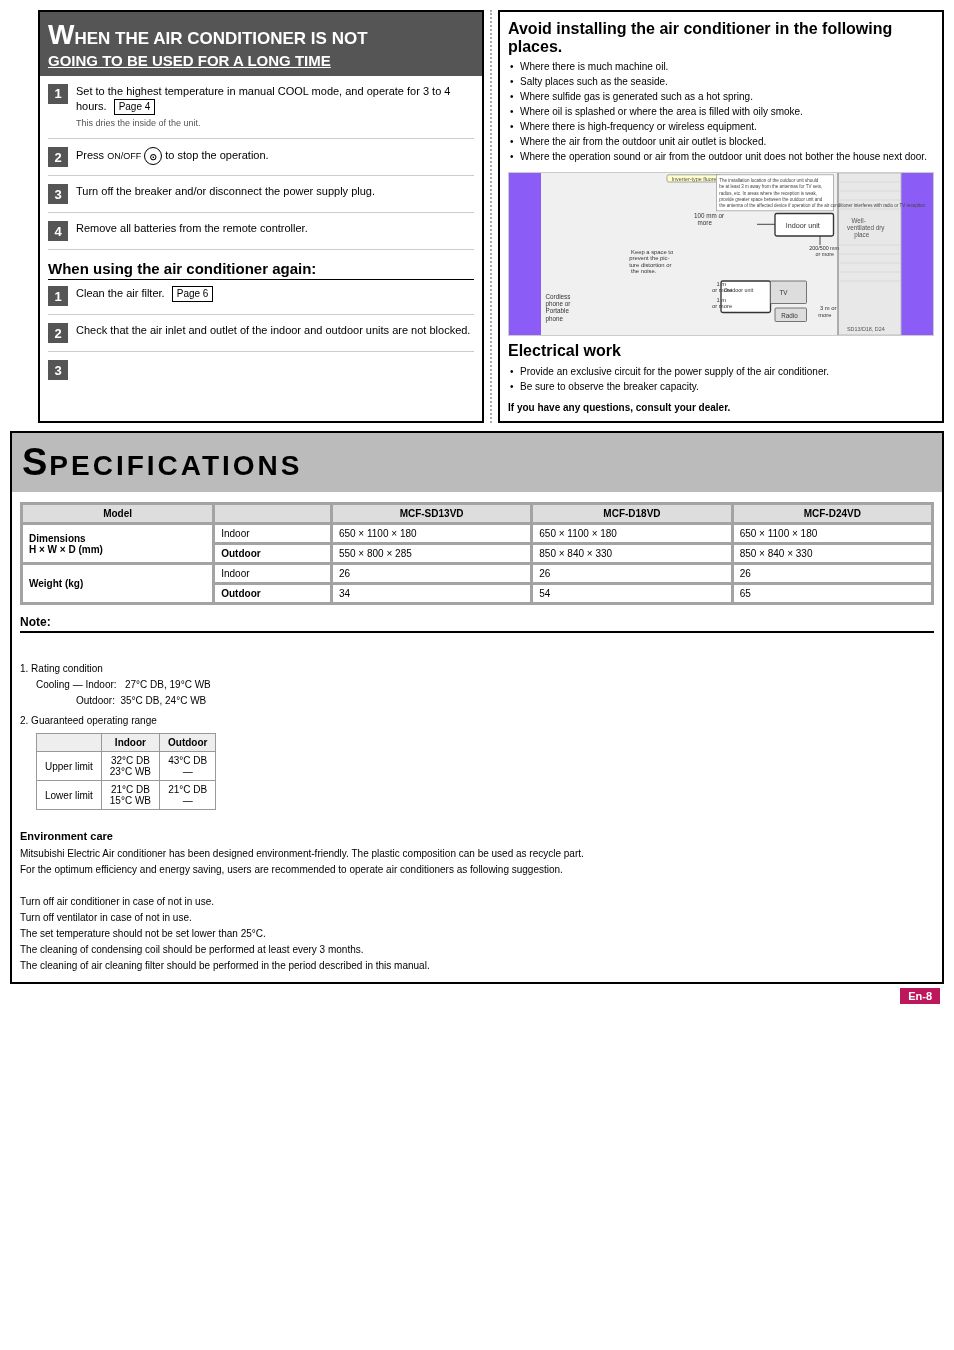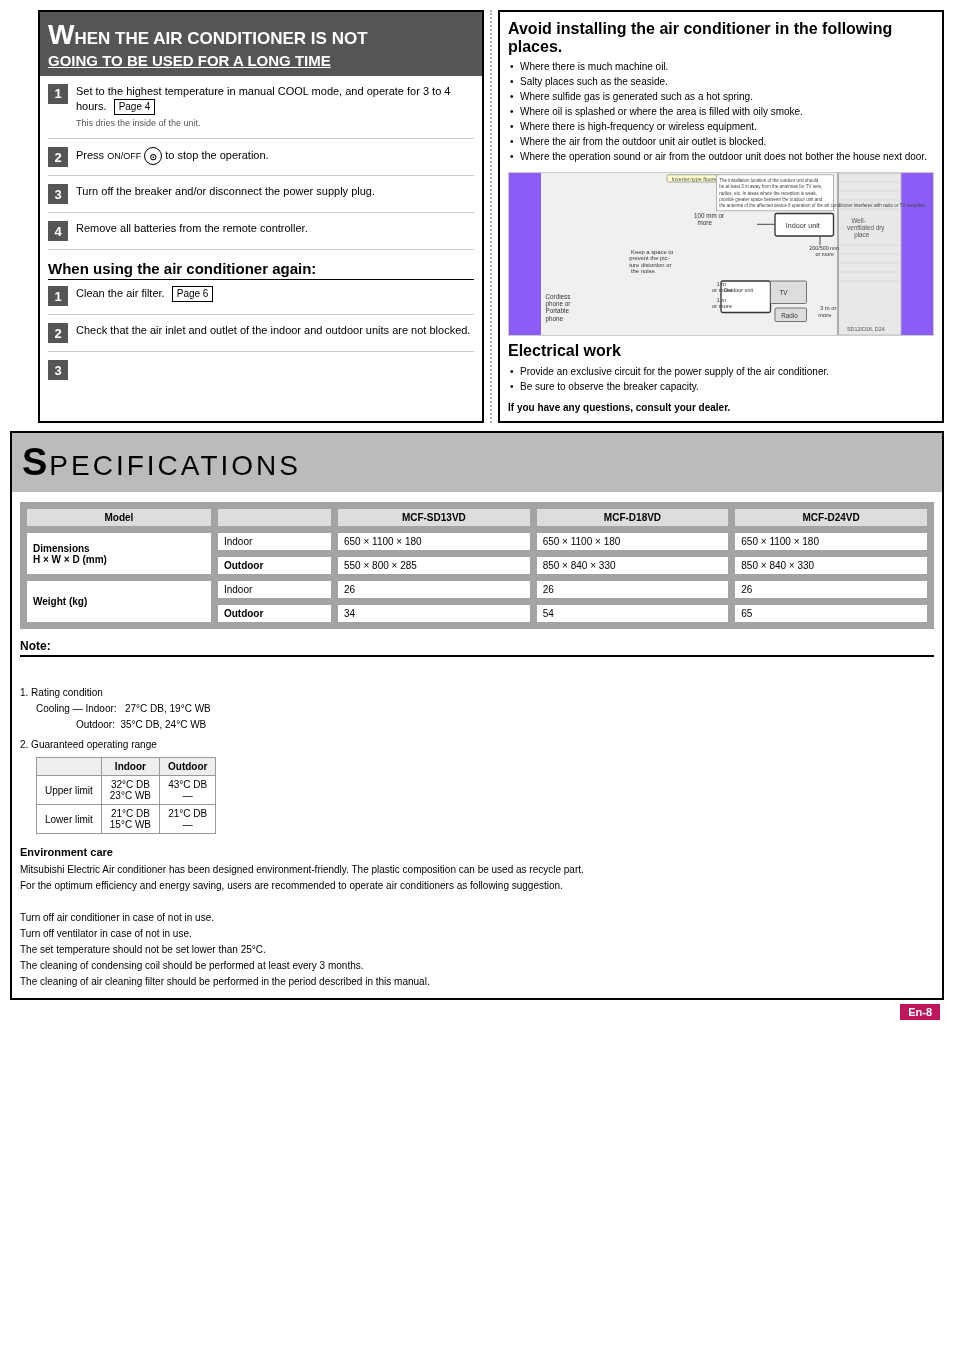--- a/index.html
+++ b/index.html
@@ -166,21 +166,21 @@
       text-transform: uppercase;
       letter-spacing: 2px;
     }
     table.specs-table {
       width: 100%;
       border-collapse: collapse;
       font-size: 10px;
       margin-bottom: 10px;
     }
     table.specs-table th, table.specs-table td {
-      border: 7px solid #a3a3a3;
+      border: 3px solid #a3a3a3;
       padding: 3px 6px;
     }
     table.specs-table thead th {
       background: #ddd;
       font-weight: bold;
       text-align: center;
     }
     table.specs-table td:first-child { font-weight: bold; }
     .note-section { margin-top: 8px; }
     .note-title {
@@ -380,21 +380,21 @@
       <ul class="bullet-list">
         <li>Provide an exclusive circuit for the power supply of the air conditioner.</li>
         <li>Be sure to observe the breaker capacity.</li>
       </ul>
       <p style="font-weight:bold; font-size:10px; margin-top:6px;">If you have any questions, consult your dealer.</p>
     </div>
   </div>
 
   <div class="specs-section">
     <div class="specs-title">
-      <span style="font-size:38px; font-weight:bold;">S</span><span style="font-size:28px; font-weight:normal; letter-spacing:3px;">PECIFICATIONS</span>
+      <span style="font-size:38px; font-weight:bold;">S</span><span style="font-size:28px; font-weight:bold; letter-spacing:3px;">PECIFICATIONS</span>
     </div>
 
     <table class="specs-table">
       <thead>
         <tr>
           <th>Model</th>
           <th></th>
           <th>MCF-SD13VD</th>
           <th>MCF-D18VD</th>
           <th>MCF-D24VD</th>
@@ -455,21 +455,21 @@
           </tr>
           <tr>
             <td>Lower limit</td>
             <td>21°C DB<br>15°C WB</td>
             <td>21°C DB<br>—</td>
           </tr>
         </tbody>
       </table>
     </div>
 
-    <div class="env-care-title" style="margin-top:12px;">Environment care</div>
+    <div class="env-care-title" style="margin-top:20px;">Environment care</div>
     <div class="env-care-content">
       <p>Mitsubishi Electric Air conditioner has been designed environment-friendly. The plastic composition can be used as recycle part.</p>
       <p>For the optimum efficiency and energy saving, users are recommended to operate air conditioners as following suggestion.</p>
       <br>
       <p>Turn off air conditioner in case of not in use.</p>
       <p>Turn off ventilator in case of not in use.</p>
       <p>The set temperature should not be set lower than 25°C.</p>
       <p>The cleaning of condensing coil should be performed at least every 3 months.</p>
       <p>The cleaning of air cleaning filter should be performed in the period described in this manual.</p>
     </div>

